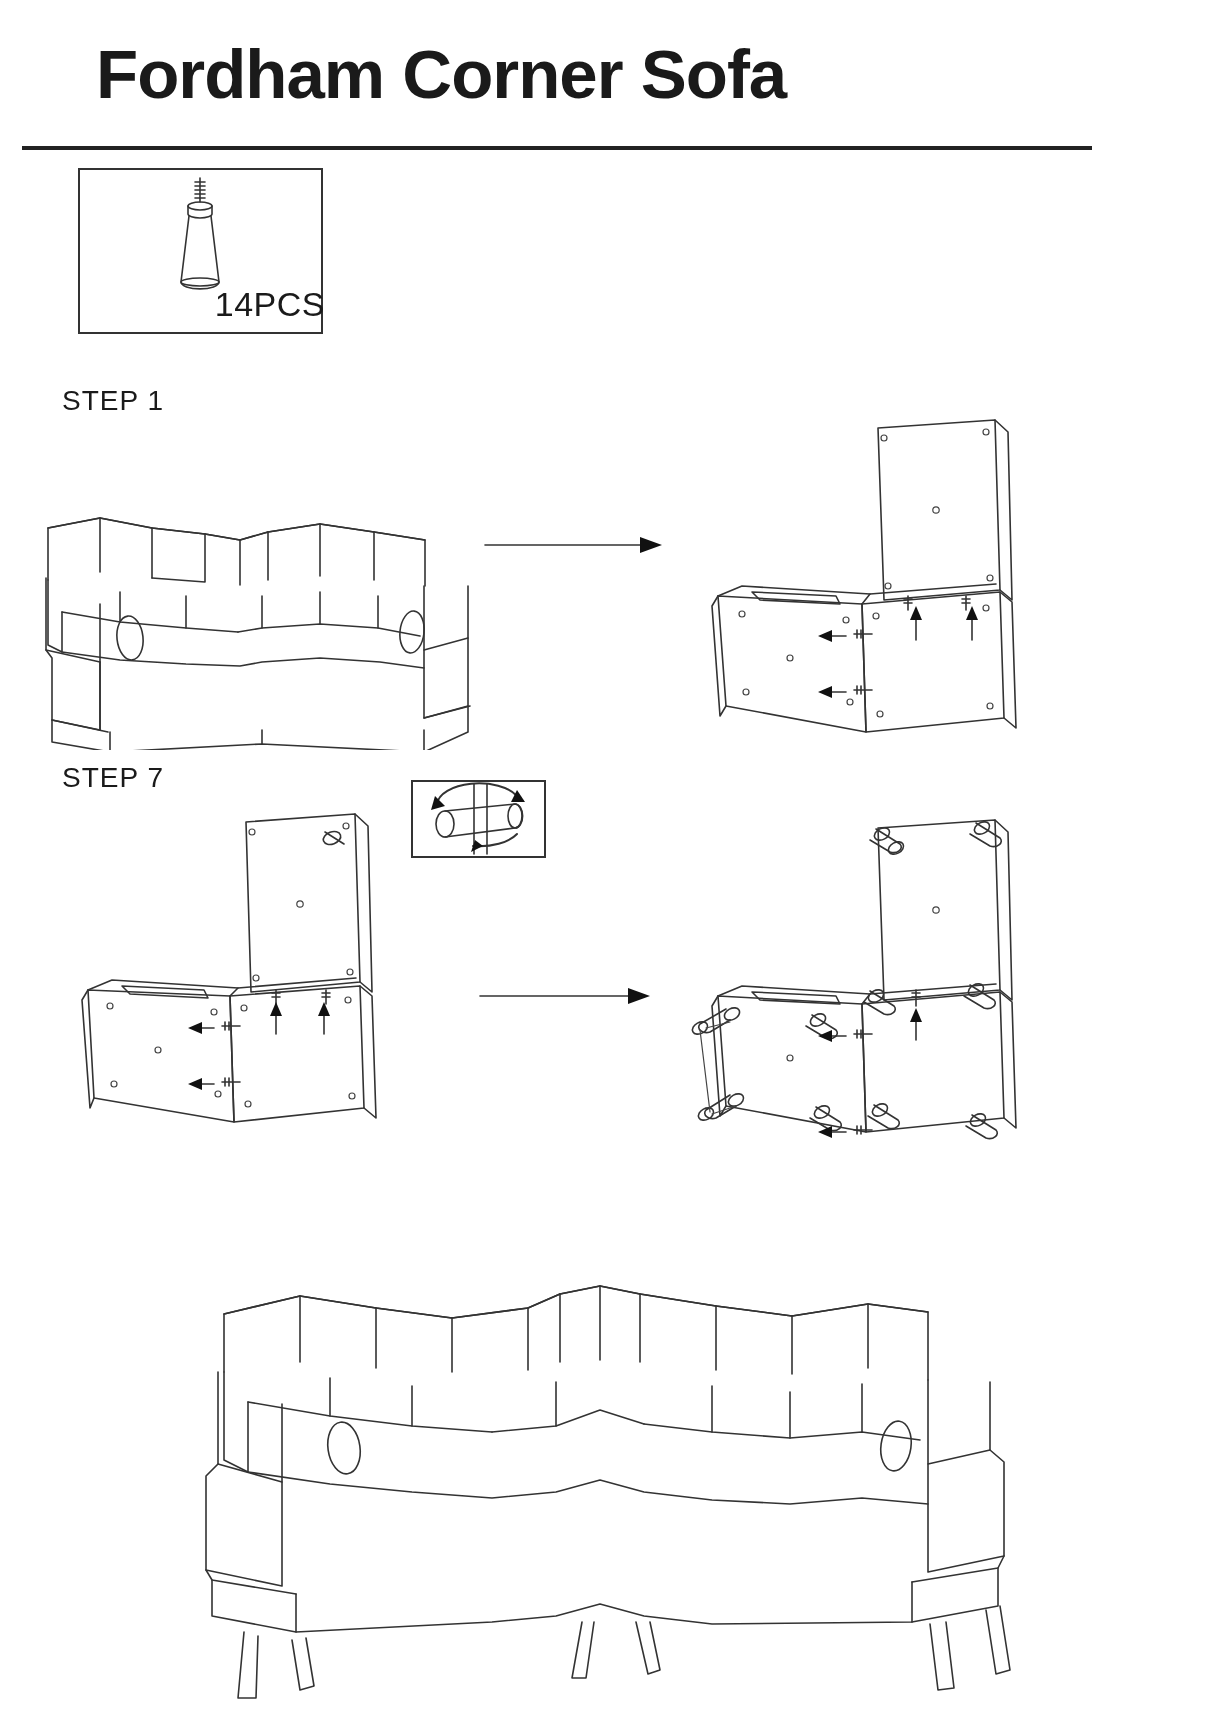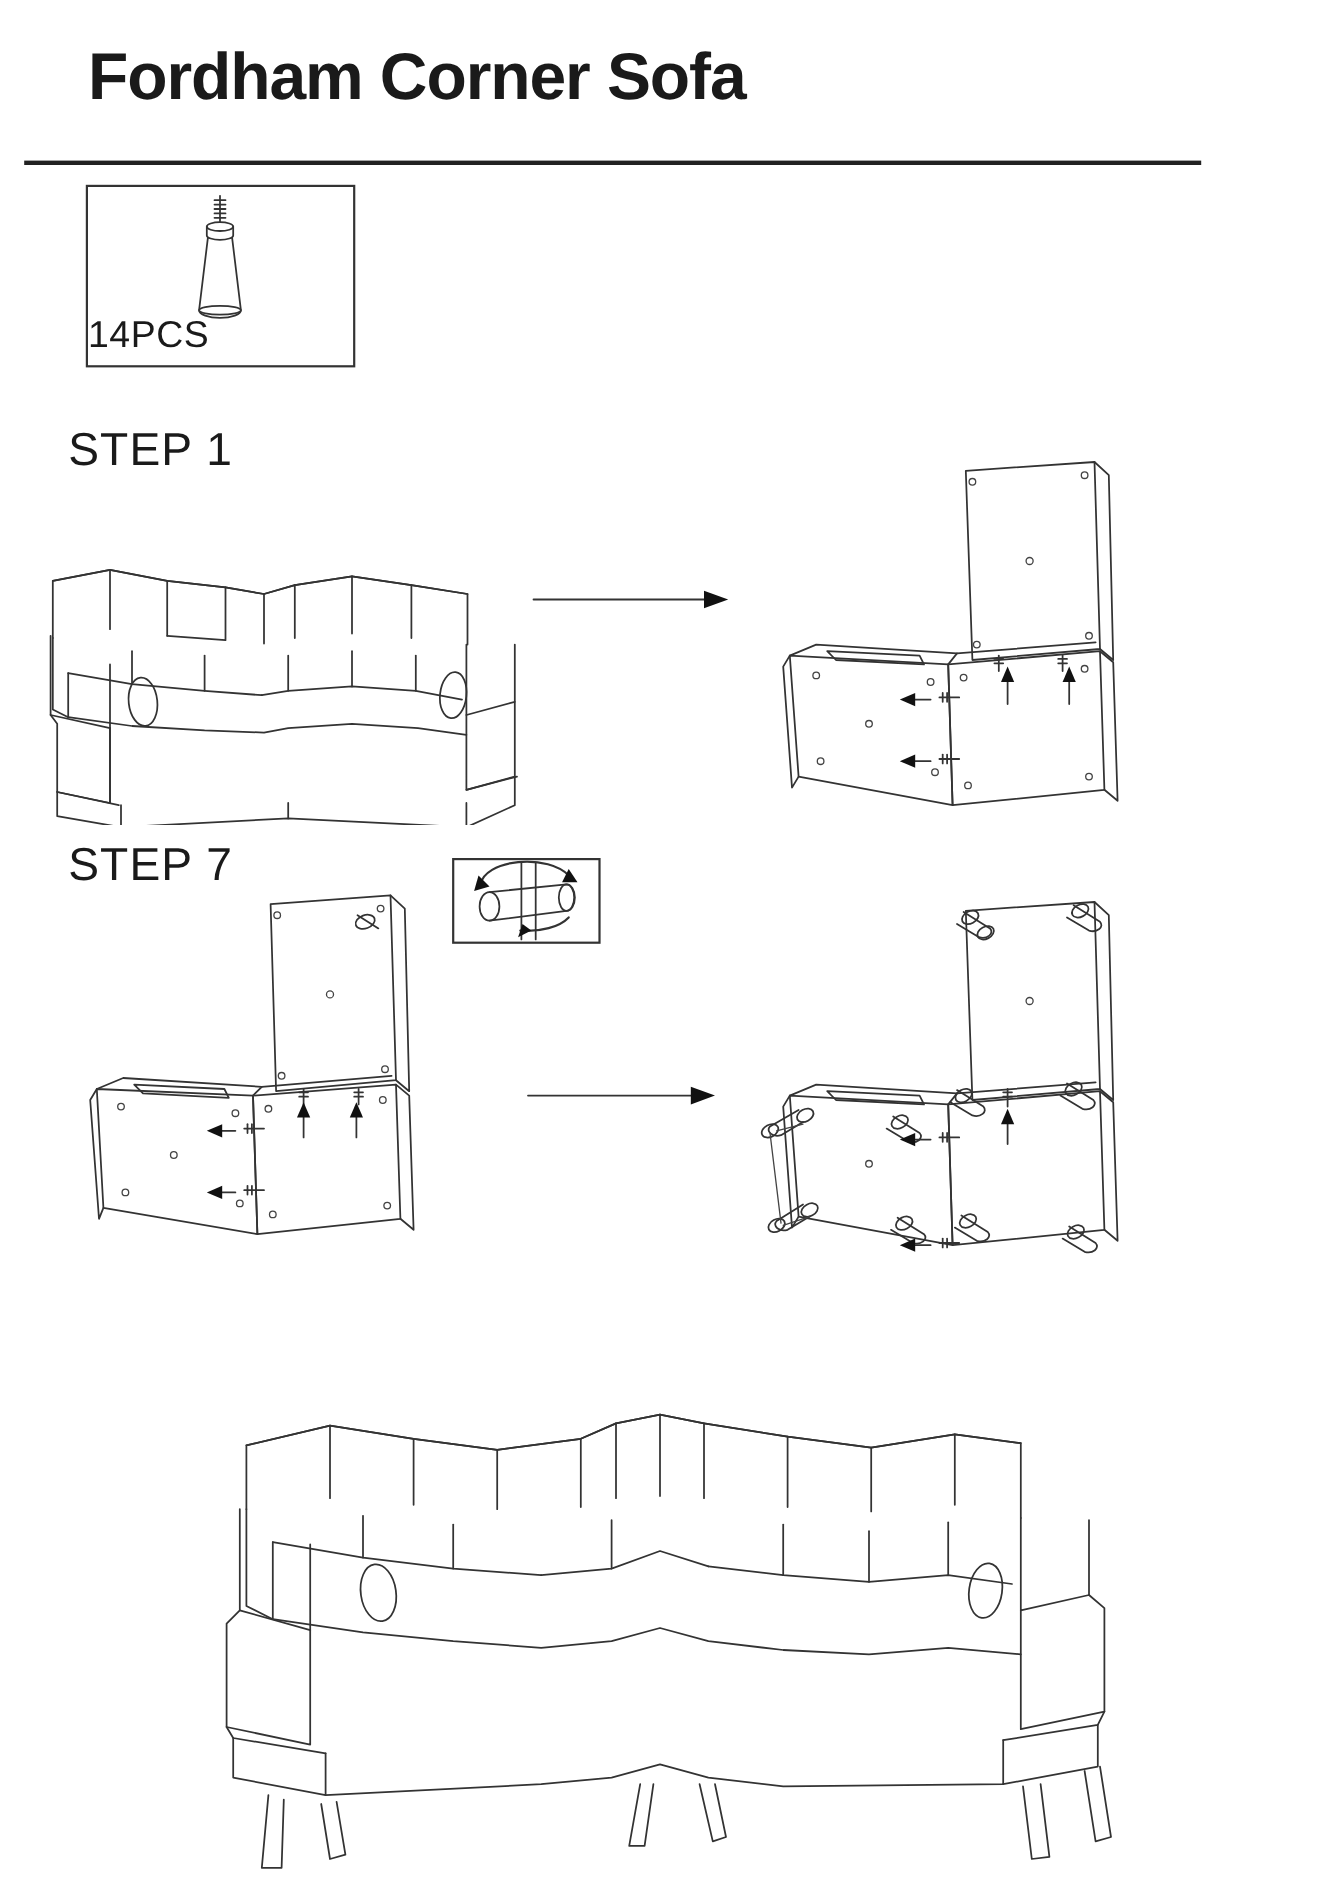--- a/index.html
+++ b/index.html
@@ -16,24 +16,24 @@
     overflow: hidden;
   }
   .page {
     position: absolute;
     left: 0; top: 0;
     width: 1214px;
     height: 1716px;
   }
   .title {
     position: absolute;
-    left: 80px;
+    left: 96px;
     top: 40px;
     width: 1060px;
-    font-size: 60px;
+    font-size: 69px;
     font-weight: bold;
     letter-spacing: -1px;
     line-height: 1.0;
     white-space: nowrap;
     font-family: "Liberation Sans", sans-serif;
   }
   .title-rule {
     position: absolute;
     left: 22px;
     top: 146px;
@@ -48,28 +48,28 @@
     width: 245px;
     height: 166px;
     border: 2px solid #333;
     box-sizing: border-box;
   }
   .parts-count {
     position: absolute;
     left: 0;
     bottom: 8px;
     width: 245px;
-    text-align: left;
+    text-align: right;
     font-size: 34px;
     font-weight: 500;
     letter-spacing: 0.5px;
   }
   .step-label {
     position: absolute;
-    font-size: 42px;
+    font-size: 28px;
     letter-spacing: 1px;
     font-weight: 500;
   }
   #step1-label { left: 62px; top: 385px; }
   #step2-label { left: 62px; top: 762px; }
 
   .rot-box {
     position: absolute;
     left: 411px;
     top: 780px;

